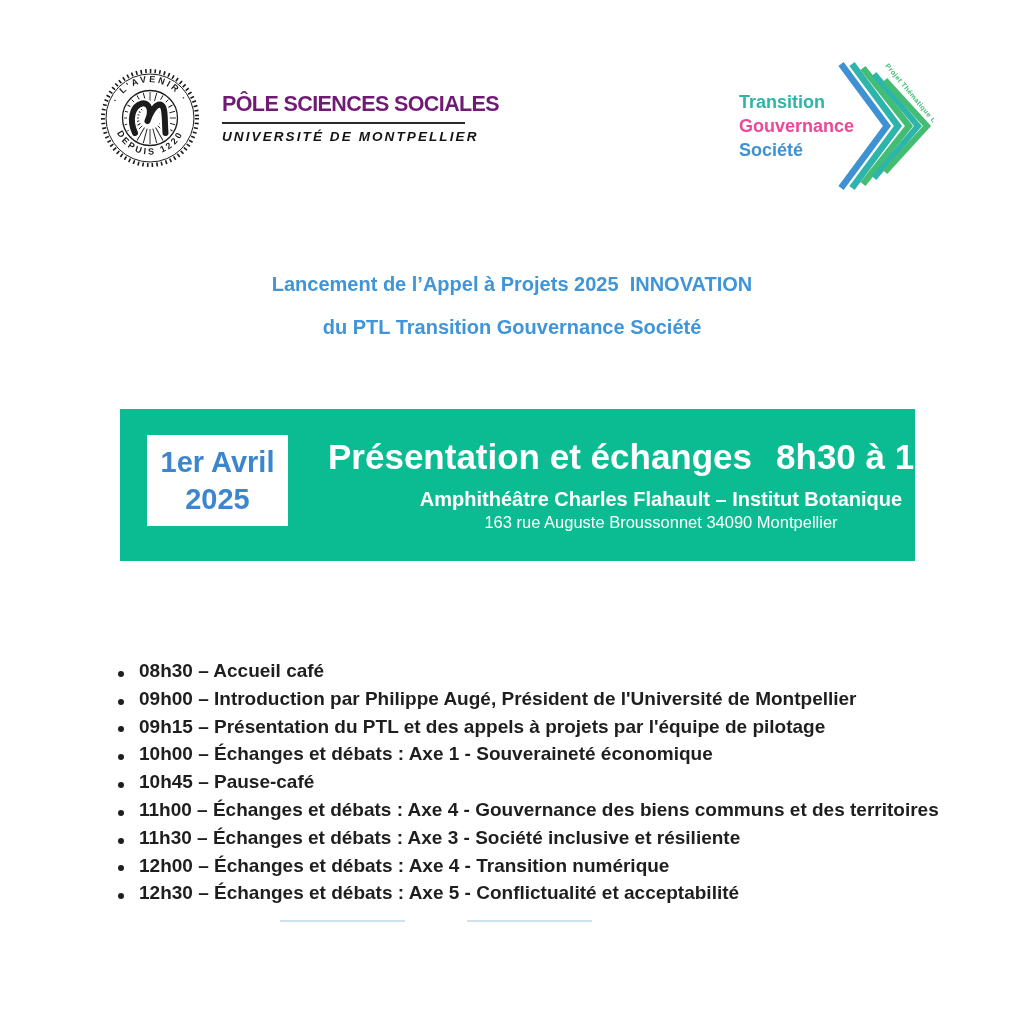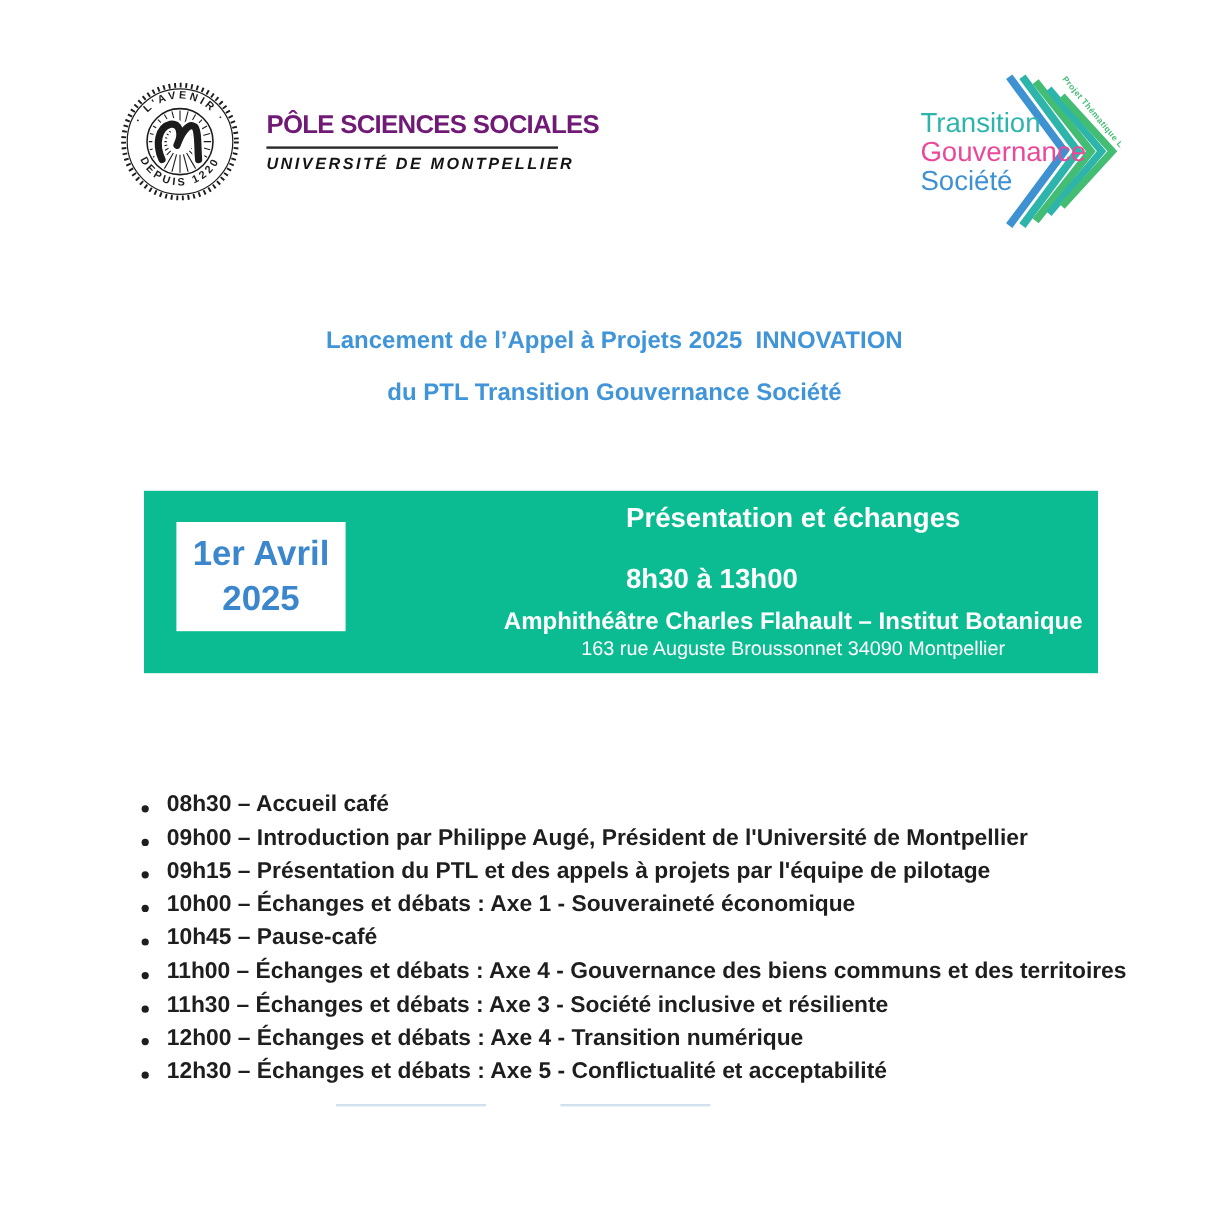--- a/index.html
+++ b/index.html
@@ -18,21 +18,21 @@
   .um-rule{height:2px;background:#2a2a2a;margin:5px 0 5px 0;width:243px;}
   .um-subtitle{
     font-size:13.5px;font-weight:bold;color:#141414;letter-spacing:2.1px;
     white-space:nowrap;
     font-style:italic;
   }
   .um-seal{left:98px;top:64px;}
 
   
   .tgs-chevrons{left:838px;top:58px;}
-  .tgs-wordmark{left:767px;top:90px;line-height:24px;font-weight:normal;font-size:23px;}
+  .tgs-wordmark{left:739px;top:90px;line-height:24px;font-weight:bold;font-size:18px;}
   .tgs-l1{color:#2eb5ab;}
   .tgs-l2{color:#ec4899;}
   .tgs-l3{color:#3f92d2;}
 
   
   .main-title{
     left:0;top:263px;width:1024px;text-align:center;
     color:#4094d8;font-size:20px;font-weight:bold;line-height:43px;
   }
 
@@ -46,21 +46,21 @@
     display:flex;flex-direction:column;align-items:center;justify-content:center;
     color:#3c86cd;font-weight:bold;font-size:29px;line-height:37px;
   }
   .banner-right{
     position:absolute;left:196px;top:0;width:690px;height:152px;
     display:flex;flex-direction:column;align-items:center;justify-content:center;
     color:#ffffff;text-align:center;
   }
   .banner-heading-row{
     display:flex;gap:24px;align-items:baseline;justify-content:center;
-    font-size:23px;font-weight:bold;margin-bottom:10px;flex-direction:column;
+    font-size:35px;font-weight:bold;margin-bottom:10px;
   }
   .banner-venue{font-size:20px;font-weight:bold;line-height:24px;}
   .banner-address{font-size:16.5px;font-weight:normal;line-height:22px;}
 
   
   .schedule{left:118px;top:660px;width:860px;list-style:none;margin:0;padding:0;}
   .schedule li{
     display:flex;align-items:baseline;height:27.8px;
     color:#1e1e1e;font-size:19px;font-weight:bold;white-space:nowrap;
   }

